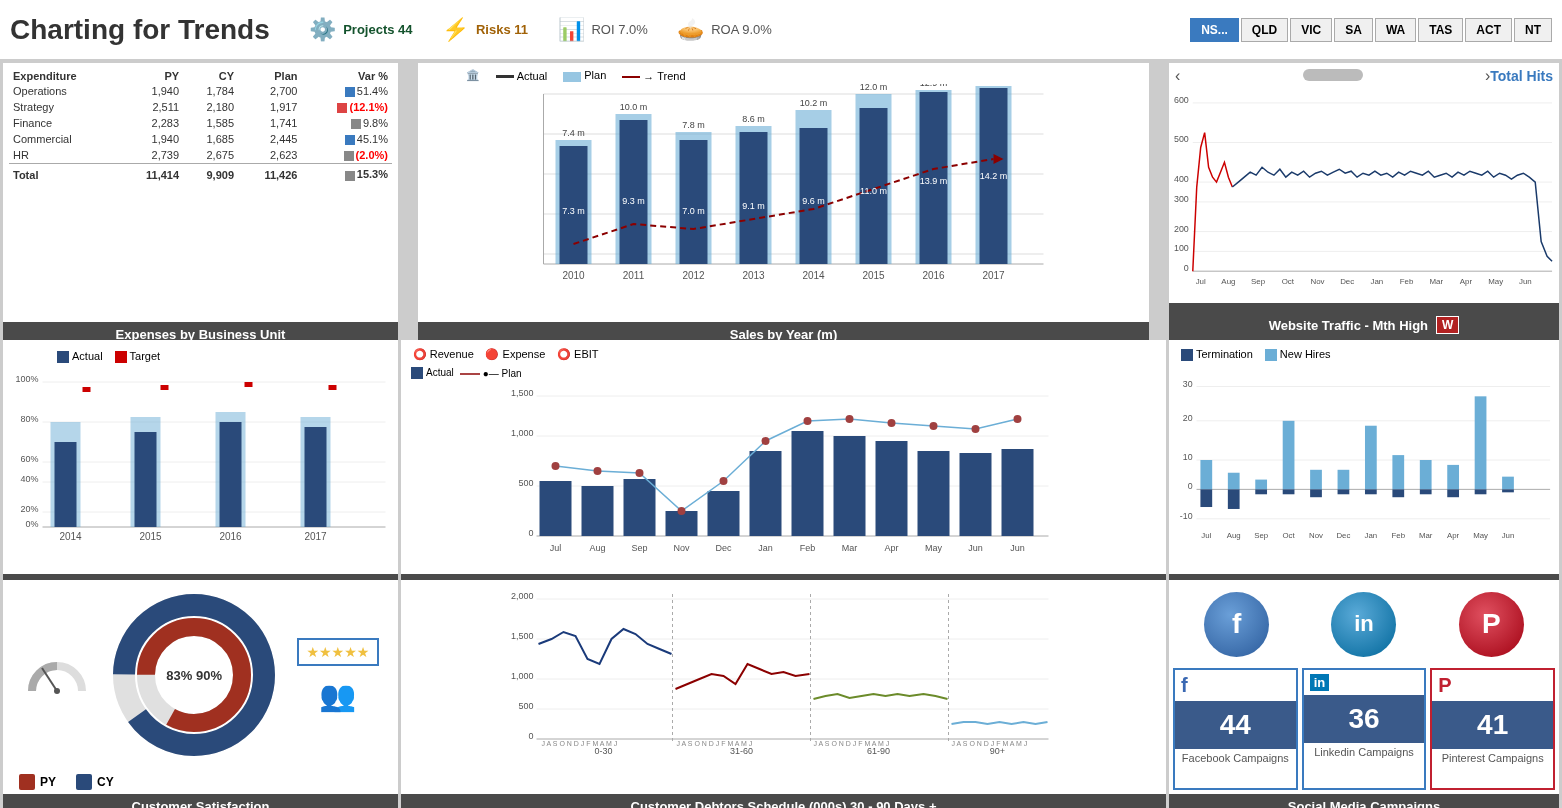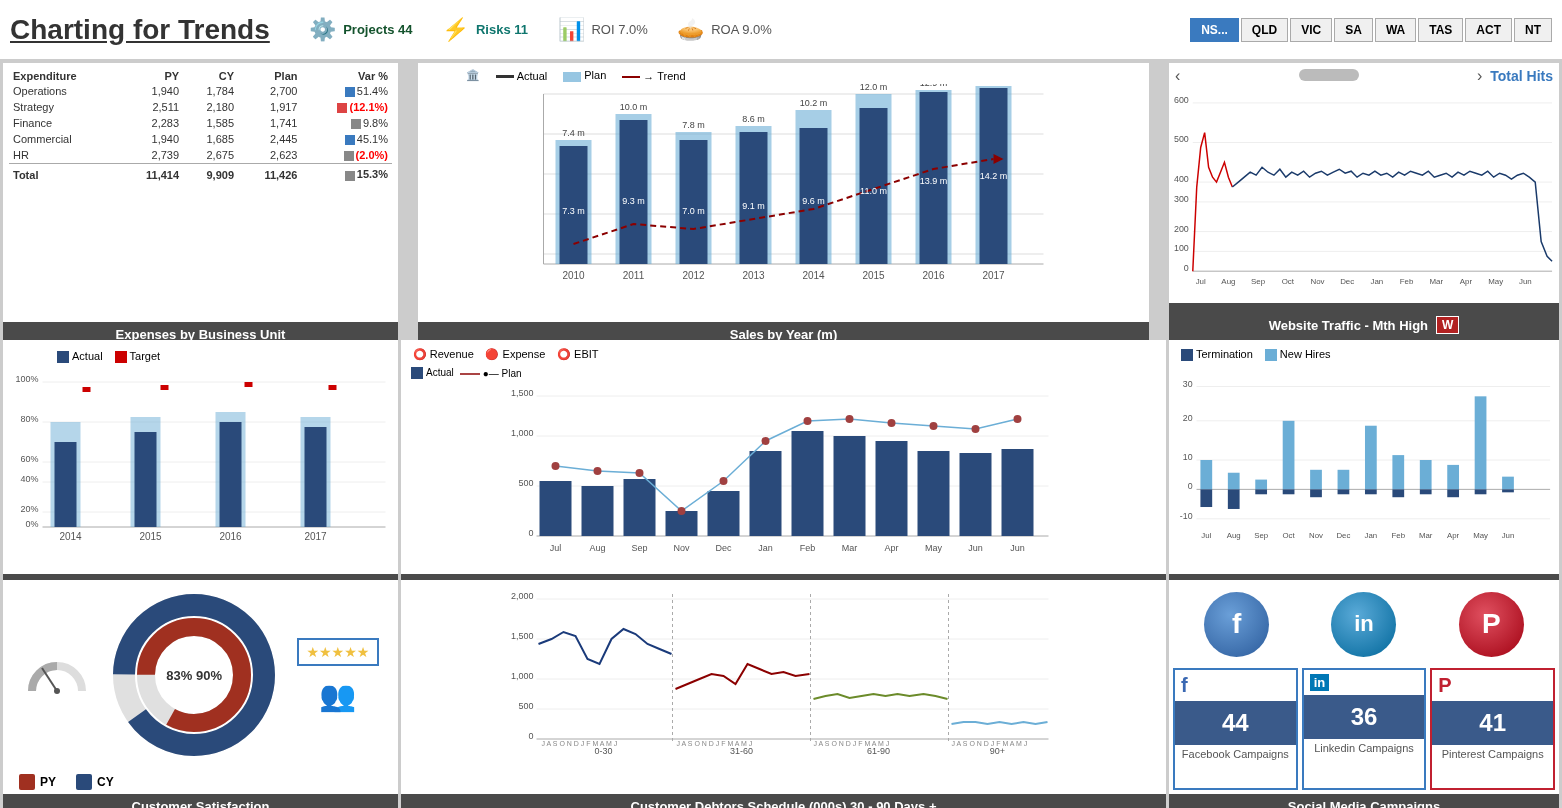--- a/index.html
+++ b/index.html
@@ -26,21 +26,20 @@
       padding: 0 10px;
       border-bottom: 1px solid #ccc;
       grid-row: 1;
     }
     .title {
       font-size: 28px;
       font-weight: bold;
       color: #333;
       margin-right: 40px;
       white-space: nowrap;
-      text-decoration: underline;
     }
     .header-metrics {
       display: flex;
       align-items: center;
       gap: 30px;
       flex: 1;
     }
     .metric-item {
       display: flex;
       align-items: center;
@@ -250,21 +249,21 @@
     .social-card-header {
       display: flex;
       align-items: center;
       gap: 4px;
       padding: 4px 6px;
       background: white;
     }
     .social-card-number {
       background: #3a5a8a;
       color: white;
-      font-size: 24px;
+      font-size: 28px;
       font-weight: bold;
       text-align: center;
       padding: 8px 8px;
     }
     .social-card-label {
       text-align: center;
       font-size: 11px;
       color: #555;
       padding: 3px;
     }
@@ -298,21 +297,21 @@
 
   <div class="header">
     <div class="title">Charting for Trends</div>
     <div class="header-metrics">
       <div class="metric-item">
         <span class="metric-icon">⚙️</span>
         <span class="metric-label" style="color:#14532d;font-weight:bold;">Projects 44</span>
       </div>
       <div class="metric-item">
         <span class="metric-icon" style="color:#a03020;">⚡</span>
-        <span class="metric-label" style="color:#0f766e;font-weight:bold;">Risks 11</span>
+        <span class="metric-label" style="color:#a16207;font-weight:bold;">Risks 11</span>
       </div>
       <div class="metric-item">
         <span class="metric-icon">📊</span>
         <span class="metric-label" style="color:#555;">ROI 7.0%</span>
       </div>
       <div class="metric-item">
         <span class="metric-icon">🥧</span>
         <span class="metric-label" style="color:#555;">ROA 9.0%</span>
       </div>
     </div>
@@ -463,21 +462,21 @@
     </div>
 
     <div class="panel">
       <div class="panel-content" style="padding:2px;">
         <div class="traffic-header">
           <button class="nav-btn">‹</button>
           <div style="flex:1;text-align:center;">
             <div style="width:60px;height:12px;background:#bbb;border-radius:6px;display:inline-block;"></div>
           </div>
           <button class="nav-btn">›</button>
-          <span class="traffic-title" style="margin-left:8px;">Total Hits</span>
+          <span class="traffic-title" style="">Total Hits</span>
         </div>
         <svg width="100%" height="210" viewBox="0 0 390 210">
 
           <text x="18" y="15" text-anchor="end" font-size="9" fill="#555">600</text>
           <text x="18" y="55" text-anchor="end" font-size="9" fill="#555">500</text>
           <text x="18" y="95" text-anchor="end" font-size="9" fill="#555">400</text>
           <text x="18" y="115" text-anchor="end" font-size="9" fill="#555">300</text>
           <text x="18" y="145" text-anchor="end" font-size="9" fill="#555">200</text>
           <text x="18" y="165" text-anchor="end" font-size="9" fill="#555">100</text>
           <text x="18" y="185" text-anchor="end" font-size="9" fill="#555">0</text>

